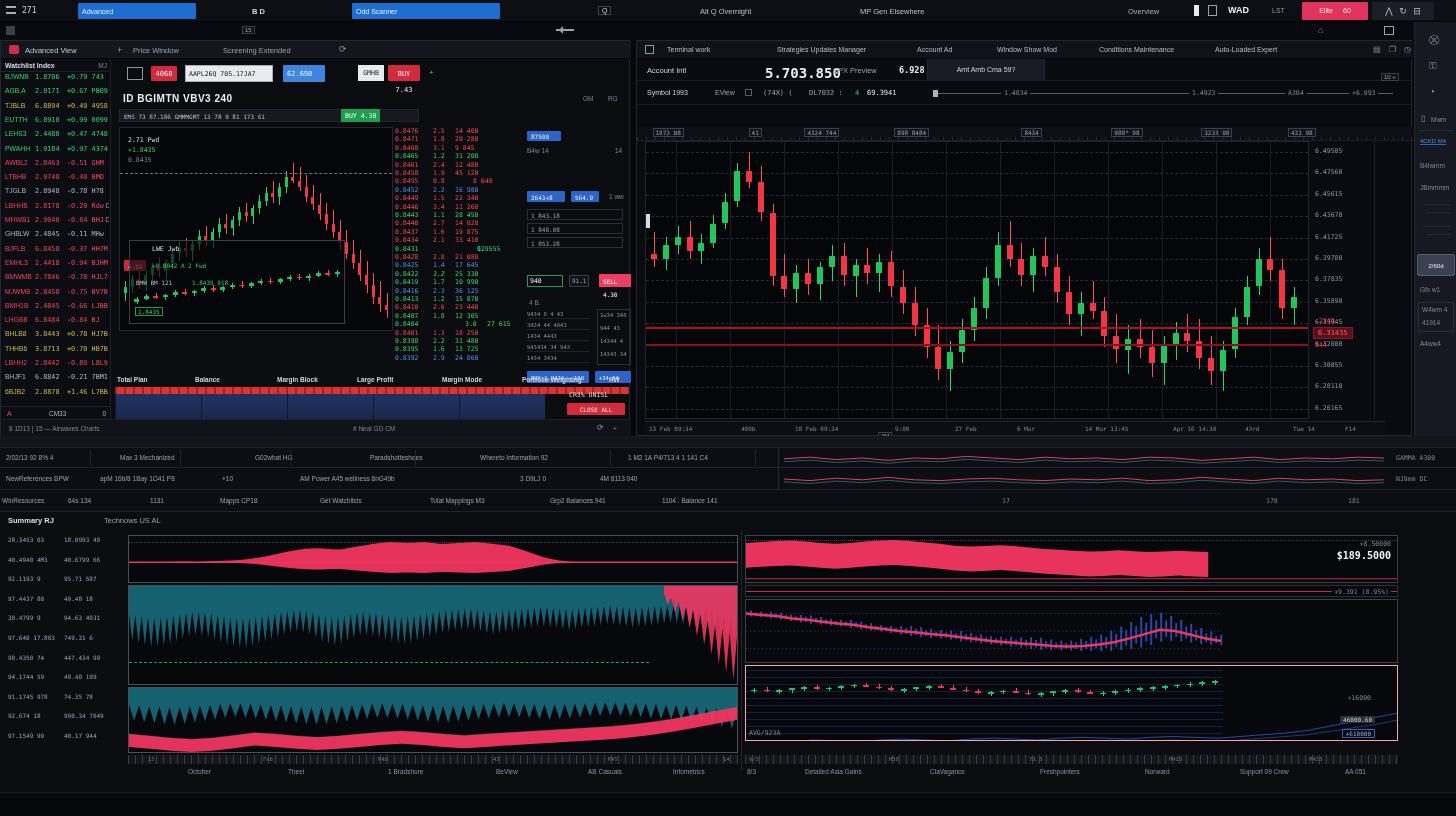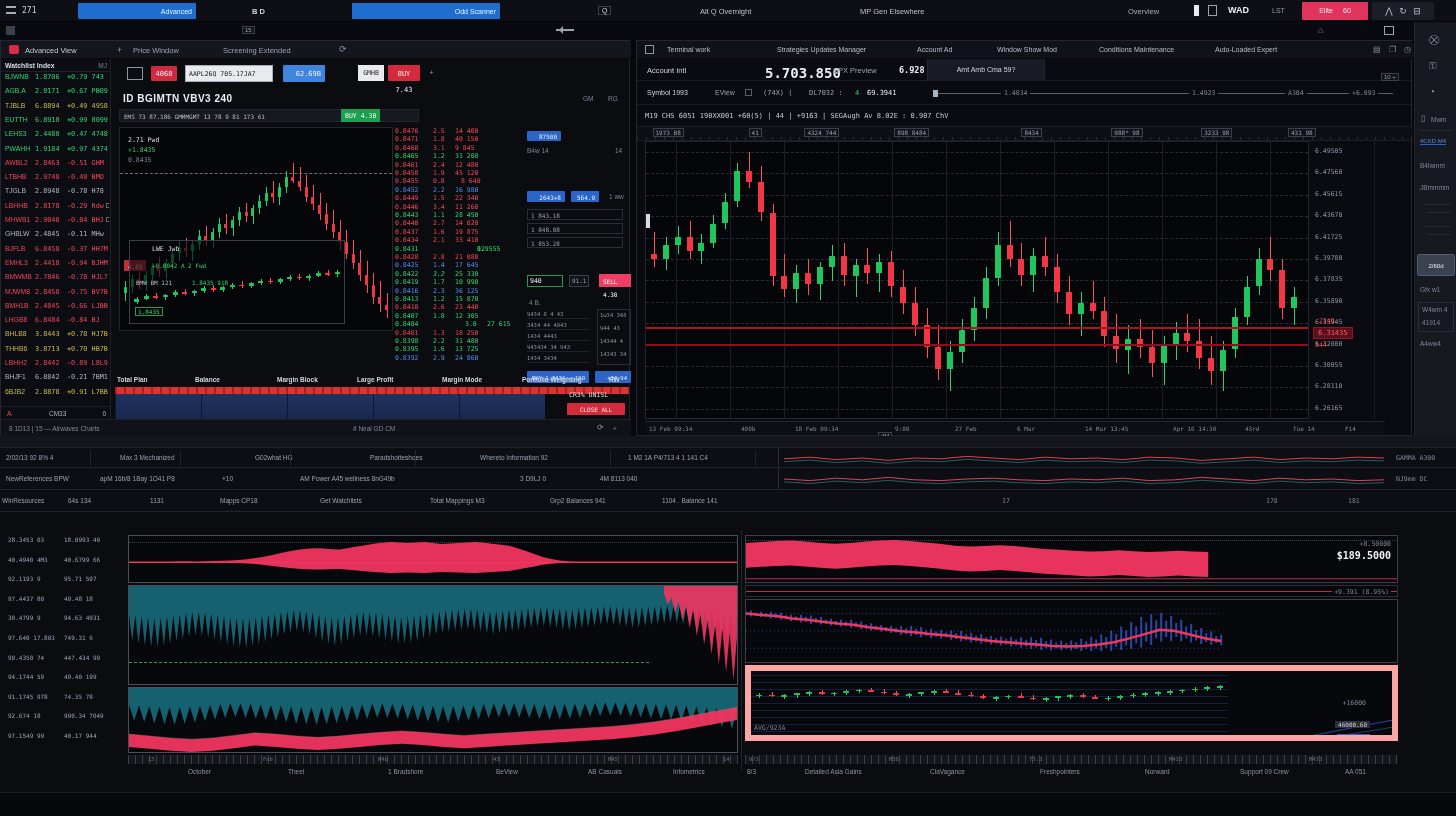--- a/index.html
+++ b/index.html
@@ -3,21 +3,21 @@
 <meta charset="utf-8">
 <style>
   html,body{margin:0;padding:0;background:#07080b;}
   *{box-sizing:border-box;}
   #screen{position:relative;width:1456px;height:816px;background:#07080b;overflow:hidden;
     font-family:"Liberation Sans",sans-serif;color:#c8cdd6;font-size:8px;}
   .abs{position:absolute;}
   .mono{font-family:"DejaVu Sans Mono",monospace;}
   .g{color:#2fd573;} .r{color:#f4445a;} .w{color:#aeb4c0;} .y{color:#c9b84a;} .b{color:#4d8df0;}
   .panel{background:#0b0d12;border:1px solid #23262e;}
-  .bluebtn{background:#1f6fd0;color:#eaf2ff;border-radius:1px;text-align:right;}
+  .bluebtn{background:#1f6fd0;color:#eaf2ff;border-radius:1px;text-align:left;}
   .redbtn{background:#e0314f;color:#ffe9ee;border-radius:1px;text-align:center;}
   .tag{padding:1px 4px;font-size:7px;}
   .wick{position:absolute;width:1px;}
   .wick.up{background:#2bd177;} .wick.dn{background:#ff4d5e;}
   .cbody{position:absolute;border-radius:.5px;}
   .cbody.up{background:#21c55d;} .cbody.dn{background:#f23645;}
   .hgrid{position:absolute;left:0;right:0;border-top:1px dashed #262b34;height:0;}
   .vgrid{position:absolute;top:0;bottom:0;border-left:1px solid #1b1f27;width:0;}
   .sep{background:#262a33;}
   .icon{display:inline-block;color:#8b93a2;}
@@ -101,21 +101,21 @@
           <div class="wlrow r" style="top: 171.6px;"><span style="display:inline-block;width:30px;">BJFLB</span><span class="mono" style="display:inline-block;width:32px;">6.8458</span><span class="mono">-0.37 HH7M</span> </div>
           <div class="wlrow r" style="top: 185.9px;"><span style="display:inline-block;width:30px;">EMHL3</span><span class="mono" style="display:inline-block;width:32px;">2.4418</span><span class="mono">-0.94 BJHM</span></div>
           <div class="wlrow r" style="top: 200.2px;"><span style="display:inline-block;width:30px;">BMWMB</span><span class="mono" style="display:inline-block;width:32px;">2.7846</span><span class="mono">-0.78 HJL7</span></div>
           <div class="wlrow r" style="top: 214.5px;"><span style="display:inline-block;width:30px;">MJWM8</span><span class="mono" style="display:inline-block;width:32px;">2.8458</span><span class="mono">-0.75 BV7B</span></div>
           <div class="wlrow r" style="top: 228.8px;"><span style="display:inline-block;width:30px;">BMH1B</span><span class="mono" style="display:inline-block;width:32px;">2.4845</span><span class="mono">-0.66 LJBB</span></div>
           <div class="wlrow r" style="top: 243.1px;"><span style="display:inline-block;width:30px;">LHGB8</span><span class="mono" style="display:inline-block;width:32px;">6.8484</span><span class="mono">-0.84 BJ</span></div>
           <div class="wlrow y" style="top: 257.4px;"><span style="display:inline-block;width:30px;">BHLB8</span><span class="mono" style="display:inline-block;width:32px;">3.8443</span><span class="mono">+0.78 HJ7B</span></div>
           <div class="wlrow y" style="top: 271.7px;"><span style="display:inline-block;width:30px;">THHB6</span><span class="mono" style="display:inline-block;width:32px;">3.8713</span><span class="mono">+0.70 HB7B</span></div>
           <div class="wlrow r" style="top: 286px;"><span style="display:inline-block;width:30px;">LBHH2</span><span class="mono" style="display:inline-block;width:32px;">2.8442</span><span class="mono">-0.89 L8L9</span></div>
           <div class="wlrow w" style="top: 300.3px;"><span style="display:inline-block;width:30px;">BHJF1</span><span class="mono" style="display:inline-block;width:32px;">6.8842</span><span class="mono">-0.21 7BM1</span></div>
-          <div class="wlrow y" style="top: 314.6px;"><span style="display:inline-block;width:30px;">6BJB2</span><span class="mono" style="display:inline-block;width:32px;">2.8878</span><span class="mono">+0.91 L7BB</span></div>
+          <div class="wlrow y" style="top: 314.6px;"><span style="display:inline-block;width:30px;">6BJB2</span><span class="mono" style="display:inline-block;width:32px;">2.8878</span><span class="mono">+1.46 L7BB</span></div>
         </div>
       <div class="abs" style="left:0;top:347px;width:110px;height:13px;border-top:1px solid #1c2027;">
         <span class="abs r" style="left:6px;top:3px;font-size:7px;">A</span>
         <span class="abs w" style="left:48px;top:3px;font-size:6.5px;">CM33</span>
         <span class="abs w" style="right:5px;top:3px;font-size:6.5px;">0</span>
       </div>
     </div>
 
     <div class="abs" style="left:112px;top:18px;width:518px;height:360px;">
 
@@ -279,26 +279,26 @@
           <span class="abs mono" style="left:22px;top:4px;font-size:6.5px;color:#d7dce4;">LWE Jwb</span>
           <span class="abs mono g" style="left:22px;top:21px;font-size:6px;">+0.0042 A 2 Fwd</span>
           <span class="abs mono" style="left:6px;top:38px;font-size:6px;color:#b7bec9;">BMW BM 121</span>
           <span class="abs mono g" style="left:62px;top:38px;font-size:6px;">1.8435 918</span>
           <span class="abs mono g" style="left:5px;top:66px;font-size:6px;border:1px solid #1d9e50;padding:0 2px;">1.8435</span>
         </div>
       </div>
 
       <div class="abs" id="obook" style="left:282px;top:68px;width:130px;height:236px;overflow:hidden;">
           <div class="obrow mono r" style="top: 0px;"><span style="width:38px;">0.8476</span><span style="width:22px;">2.5</span><span>14 400</span></div>
-          <div class="obrow mono r" style="top: 8.4px;"><span style="width:38px;">0.8471</span><span style="width:22px;">1.8</span><span>40 150</span></div>
+          <div class="obrow mono r" style="top: 8.4px;"><span style="width:38px;">0.8471</span><span style="width:22px;">1.8</span><span>20 280</span></div>
           <div class="obrow mono r" style="top: 16.8px;"><span style="width:38px;">0.8468</span><span style="width:22px;">3.1</span><span>9 845</span></div>
           <div class="obrow mono g" style="top: 25.2px;"><span style="width:38px;">0.8465</span><span style="width:22px;">1.2</span><span>31 208</span></div>
           <div class="obrow mono r" style="top: 33.6px;"><span style="width:38px;">0.8461</span><span style="width:22px;">2.4</span><span>12 480</span></div>
           <div class="obrow mono r" style="top: 42px;"><span style="width:38px;">0.8458</span><span style="width:22px;">1.9</span><span>45 120</span></div>
-          <div class="obrow mono r" style="top: 50.4px;"><span style="width:38px;">0.8455</span><span style="width:28px;">0.8</span><span>8 640</span></div>
+          <div class="obrow mono r" style="top: 50.4px;"><span style="width:38px;">0.8455</span><span style="width:40px;">0.8</span><span>8 640</span></div>
           <div class="obrow mono b" style="top: 58.8px;"><span style="width:38px;">0.8452</span><span style="width:22px;">2.2</span><span>16 980</span></div>
           <div class="obrow mono r" style="top: 67.2px;"><span style="width:38px;">0.8449</span><span style="width:22px;">1.5</span><span>22 340</span></div>
           <div class="obrow mono r" style="top: 75.6px;"><span style="width:38px;">0.8446</span><span style="width:22px;">3.4</span><span>11 260</span></div>
           <div class="obrow mono g" style="top: 84px;"><span style="width:38px;">0.8443</span><span style="width:22px;">1.1</span><span>28 450</span></div>
           <div class="obrow mono r" style="top: 92.4px;"><span style="width:38px;">0.8440</span><span style="width:22px;">2.7</span><span>14 020</span></div>
           <div class="obrow mono r" style="top: 100.8px;"><span style="width:38px;">0.8437</span><span style="width:22px;">1.6</span><span>19 875</span></div>
           <div class="obrow mono r" style="top: 109.2px;"><span style="width:38px;">0.8434</span><span style="width:22px;">2.1</span><span>33 410</span></div>
           <div class="obrow mono g" style="top: 117.6px;"><span style="width:38px;">0.8431</span><span style="width:14px;padding-left:44px;">0.9</span><span>12 555</span></div>
           <div class="obrow mono r" style="top: 126px;"><span style="width:38px;">0.8428</span><span style="width:22px;">2.8</span><span>21 080</span></div>
           <div class="obrow mono b" style="top: 134.4px;"><span style="width:38px;">0.8425</span><span style="width:22px;">1.4</span><span>17 645</span></div>
@@ -419,23 +419,20 @@
       <div class="abs" style="left:296px;top:12px;width:460px;height:1px;background:#565e6b;">
         <span style="position:absolute;left:0;top:-3px;width:5px;height:7px;background:#aab2bf;"></span>
       </div>
       <span class="abs mono tinylbl" style="left:364px;top:8px;background:#0a0b10;padding:0 3px;">1.4034</span>
       <span class="abs mono tinylbl" style="left:552px;top:8px;background:#0a0b10;padding:0 3px;">1.4923</span>
       <span class="abs mono tinylbl" style="left:648px;top:8px;background:#0a0b10;padding:0 3px;">A304</span>
       <span class="abs mono tinylbl" style="left:712px;top:8px;background:#0a0b10;padding:0 3px;">+6.093</span>
       <span class="abs boxlbl" style="left:744px;top:-8px;">10 +</span>
     </div>
 
-    <div class="abs" style="left:0;top:64px;width:776px;height:22px;border-bottom:1px solid #1a1d24;">
-      <span class="abs mono" style="left:8px;top:7px;font-size:7px;color:#c3c9d3;white-space:nowrap;">M19 CHS 6051 190XX001   +60(5) |  44  | +9163   |  SEGAugh Av 8.02E  :  0.907 ChV</span>
-    </div>
 
     <div class="abs" id="rheadboxes" style="left:0;top:86px;width:776px;height:14px;background:#0d0f15;border-bottom:1px solid #1a1d24;background-image:repeating-linear-gradient(90deg,#262b34 0 1px,transparent 1px 9px);background-size:100% 4px;background-repeat:no-repeat;background-position:0 10px;">
         <div class="boxlbl mono" style="position: absolute; left: 15.5px; top: 1px;">1973 B8</div>
         <div class="boxlbl mono" style="position: absolute; left: 111.6px; top: 1px;">41</div>
         <div class="boxlbl mono" style="position: absolute; left: 167.4px; top: 1px;">4324 744</div>
         <div class="boxlbl mono" style="position: absolute; left: 257.3px; top: 1px;">898 8484</div>
         <div class="boxlbl mono" style="position: absolute; left: 384.4px; top: 1px;">8434</div>
         <div class="boxlbl mono" style="position: absolute; left: 474.3px; top: 1px;">988* 98</div>
         <div class="boxlbl mono" style="position: absolute; left: 564.2px; top: 1px;">3233 98</div>
         <div class="boxlbl mono" style="position: absolute; left: 651px; top: 1px;">431 98</div>
@@ -686,20 +683,24 @@
       <path d="M0.0 11.7 L26.1 10.1 L52.2 12.5 L78.3 10.9 L104.3 13.3 L130.4 10.9 L156.5 11.7 L182.6 9.3 L208.7 10.9 L234.8 12.5 L260.9 10.1 L287.0 11.7 L313.0 10.9 L339.1 12.5 L365.2 10.1 L391.3 10.9 L417.4 13.3 L443.5 11.7 L469.6 10.1 L495.7 12.5 L521.7 10.9 L547.8 11.7 L573.9 10.1 L600.0 10.9 " fill="none" stroke="#2a8f9c" stroke-width="0.8" opacity="0.8"></path>
     </svg>
   <svg id="spark2" class="abs" width="600" height="16" style="left:784px;top:471px;">
       <path d="M0.0 8.0 L26.1 9.6 L52.2 7.2 L78.3 8.8 L104.3 6.4 L130.4 8.8 L156.5 9.6 L182.6 8.0 L208.7 7.2 L234.8 8.8 L260.9 9.6 L287.0 8.0 L313.0 8.8 L339.1 7.2 L365.2 9.6 L391.3 8.8 L417.4 6.4 L443.5 8.0 L469.6 9.6 L495.7 7.2 L521.7 8.8 L547.8 8.0 L573.9 9.6 L600.0 8.8 " fill="none" stroke="#e14055" stroke-width="1"></path>
       <path d="M0.0 10.9 L26.1 12.5 L52.2 10.1 L78.3 11.7 L104.3 9.3 L130.4 11.7 L156.5 12.5 L182.6 10.9 L208.7 10.1 L234.8 11.7 L260.9 12.5 L287.0 10.9 L313.0 11.7 L339.1 10.1 L365.2 12.5 L391.3 11.7 L417.4 9.3 L443.5 10.9 L469.6 12.5 L495.7 10.1 L521.7 11.7 L547.8 10.9 L573.9 12.5 L600.0 11.7 " fill="none" stroke="#2a8f9c" stroke-width="0.8" opacity="0.8"></path>
     </svg>
   <span class="abs mono tinylbl" style="left:1396px;top:454px;">GAMMA A300</span>
   <span class="abs mono tinylbl" style="left:1396px;top:475px;">NJ9mm DC</span>
 
   <div class="abs" style="left:0;top:512px;width:1456px;height:280px;background:#0a0c10;">
+    <div class="abs" style="left:0;top:0;width:1456px;height:18px;">
+      <span class="abs" style="left:8px;top:4px;font-size:7.5px;color:#d7dce4;font-weight:bold;">Summary RJ</span>
+      <span class="abs" style="left:104px;top:4px;font-size:7.5px;color:#9aa2af;">Technows US AL</span>
+    </div>
     <div class="abs" id="bsidebar" style="left:0;top:24px;width:126px;height:236px;">
         <div class="mono" style="position: absolute; left: 8px; top: 0px; font-size: 6px; color: rgb(154, 163, 181); white-space: nowrap;">28.3453 03</div>
         <div class="mono" style="position: absolute; left: 64px; top: 0px; font-size: 6px; color: rgb(154, 163, 181); white-space: nowrap;">18.0993 49</div>
         <div class="mono" style="position: absolute; left: 8px; top: 19.6px; font-size: 6px; color: rgb(154, 163, 181); white-space: nowrap;">40.4940 4M3</div>
         <div class="mono" style="position: absolute; left: 64px; top: 19.6px; font-size: 6px; color: rgb(154, 163, 181); white-space: nowrap;">40.6799 66</div>
         <div class="mono" style="position: absolute; left: 8px; top: 39.2px; font-size: 6px; color: rgb(154, 163, 181); white-space: nowrap;">92.1193 9</div>
         <div class="mono" style="position: absolute; left: 64px; top: 39.2px; font-size: 6px; color: rgb(154, 163, 181); white-space: nowrap;">95.71 507</div>
         <div class="mono" style="position: absolute; left: 8px; top: 58.8px; font-size: 6px; color: rgb(154, 163, 181); white-space: nowrap;">97.4437 80</div>
         <div class="mono" style="position: absolute; left: 64px; top: 58.8px; font-size: 6px; color: rgb(154, 163, 181); white-space: nowrap;">49.48 18</div>
         <div class="mono" style="position: absolute; left: 8px; top: 78.4px; font-size: 6px; color: rgb(154, 163, 181); white-space: nowrap;">30.4799 9</div>
@@ -775,21 +776,21 @@
       </div>
       <div class="abs" style="left:0;top:69px;width:653px;height:64px;border:1px solid #3a3f49;background:#07080c;overflow:hidden;">
         <svg id="macdE" class="chartsvg" width="651" height="62">
             <path d="M0 13.64 L475.22999999999996 13.64" stroke="#2e4fb8" stroke-width="1" stroke-dasharray="1 3" fill="none" opacity="0.8"></path>
             <path d="M0 31 L475.22999999999996 31" stroke="#2e4fb8" stroke-width="1" stroke-dasharray="1 3" fill="none" opacity="0.8"></path>
             <path d="M0 48.36 L475.22999999999996 48.36" stroke="#2e4fb8" stroke-width="1" stroke-dasharray="1 3" fill="none" opacity="0.8"></path>
             <path d="M0.0 11.4L0.0 15.2M5.0 10.5L5.0 16.5M10.0 12.5L10.0 15.8M15.0 11.7L15.0 17.0M20.0 13.2L20.0 16.7M25.0 11.8L25.0 18.4M30.0 13.5L30.0 17.9M35.0 12.7L35.0 19.7M40.0 15.3L40.0 19.3M45.0 14.7L45.0 21.1M50.0 16.5L50.0 20.6M55.0 14.9L55.0 22.4M60.0 16.8L60.0 21.8M65.0 15.5L65.0 23.7M70.0 18.1L70.0 22.8M75.0 17.1L75.0 24.6M80.0 19.6L80.0 23.9M85.0 18.7L85.0 25.5M90.0 21.0L90.0 24.9M95.0 19.8L95.0 26.6M100.0 21.6L100.0 26.0M105.1 19.8L105.1 28.0M110.1 22.3L110.1 27.3M115.1 21.4L115.1 29.3M120.1 24.2L120.1 28.7M125.1 23.3L125.1 30.5M130.1 25.8L130.1 29.9M135.1 25.0L135.1 31.5M140.1 27.1L140.1 31.0M145.1 25.7L145.1 33.0M150.1 27.8L150.1 32.6M155.1 26.0L155.1 34.7M160.1 28.2L160.1 33.9M165.1 26.0L165.1 36.1M170.1 28.7L170.1 35.0M175.1 27.1L175.1 37.2M180.1 30.2L180.1 36.0M185.1 28.7L185.1 38.1M190.1 31.4L190.1 36.8M195.1 29.9L195.1 38.6M200.1 32.4L200.1 37.5M205.1 30.6L205.1 39.8M210.1 33.2L210.1 39.1M215.1 31.1L215.1 41.6M220.1 34.3L220.1 40.4M225.1 32.7L225.1 42.5M230.1 35.7L230.1 41.4M235.1 34.3L235.1 43.4M240.1 37.2L240.1 42.5M245.1 35.9L245.1 44.4M250.1 38.2L250.1 43.5M255.1 36.4L255.1 45.5M260.1 38.8L260.1 44.5M265.1 36.8L265.1 46.6M270.1 39.4L270.1 45.4M275.1 37.2L275.1 47.7M280.1 39.8L280.1 46.5M285.1 37.2L285.1 49.0M290.1 40.1L290.1 47.6M295.1 37.8L295.1 49.9M300.1 41.3L300.1 48.2M305.1 39.4L305.1 50.2M310.2 42.4L310.2 48.6M315.2 40.4L315.2 50.3M320.2 43.0L320.2 48.8M325.2 40.4L325.2 50.5M330.2 42.2L330.2 48.9M335.2 38.8L335.2 51.0M340.2 41.0L340.2 48.9M345.2 36.8L345.2 51.1M350.2 39.4L350.2 48.6M355.2 34.4L355.2 51.1M360.2 36.9L360.2 48.0M365.2 30.8L365.2 50.9M370.2 33.9L370.2 47.0M375.2 26.5L375.2 50.1M380.2 30.3L380.2 45.4M385.2 22.0L385.2 49.0M390.2 26.3L390.2 43.6M395.2 17.1L395.2 47.6M400.2 22.6L400.2 41.4M405.2 14.2L405.2 44.9M410.2 20.2L410.2 38.2M415.2 12.8L415.2 41.8M420.2 20.8L420.2 36.9M425.2 16.1L425.2 40.9M430.2 23.1L430.2 36.9M435.2 19.8L435.2 41.3M440.2 26.5L440.2 38.6M445.2 23.8L445.2 42.6M450.2 29.9L450.2 40.4M455.2 27.9L455.2 43.9M460.2 33.3L460.2 42.1M465.2 31.5L465.2 44.8M470.2 35.9L470.2 43.1M475.2 34.7L475.2 45.3" stroke="#2e4fb8" stroke-width="2" fill="none" opacity="0.9"></path>
             <path d="M0.0 13.6 L15.3 14.9 L30.7 16.1 L46.0 18.6 L61.3 19.8 L76.6 21.7 L92.0 23.6 L107.3 24.8 L122.6 27.3 L138.0 29.1 L153.3 31.0 L168.6 32.2 L184.0 34.1 L199.3 35.3 L214.6 37.2 L229.9 39.1 L245.3 40.9 L260.6 42.2 L275.9 43.4 L291.3 44.6 L306.6 45.9 L321.9 46.5 L337.3 45.9 L352.6 44.6 L367.9 42.2 L383.3 38.4 L398.6 34.1 L413.9 29.8 L429.2 31.0 L444.6 34.7 L459.9 38.4 L475.2 40.9 " stroke="#f0355f" stroke-width="2.5" fill="none"></path>
           </svg>
       </div>
-      <div class="abs" style="left:0;top:135px;width:653px;height:76px;border:6px solid #fca5a5;background:#07080c;overflow:hidden;">
+      <div class="abs" style="left:0;top:135px;width:653px;height:76px;border:1px solid #fca5a5;background:#07080c;overflow:hidden;">
         <div class="abs" style="left:0;top:4px;width:477px;height:80px;background:repeating-linear-gradient(180deg,rgba(44,80,170,.33) 0 1px,transparent 1px 7px);"></div>
         <div class="abs" id="ichiCandles" style="left:2px;top:2px;width:473px;height:60px;">
             <div class="wick up" style="left: 6.2px; top: 20.4px; height: 4.8px;"></div>
             <div class="cbody up" style="left: 3.2px; top: 21.6px; height: 1.5px; width: 6px;"></div>
             <div class="wick dn" style="left: 18.7px; top: 19.2px; height: 4.8px;"></div>
             <div class="cbody dn" style="left: 15.7px; top: 21.6px; height: 1.8px; width: 6px;"></div>
             <div class="wick up" style="left: 31.1px; top: 21px; height: 4.8px;"></div>
             <div class="cbody up" style="left: 28.1px; top: 22.2px; height: 1.5px; width: 6px;"></div>
             <div class="wick up" style="left: 43.6px; top: 19.8px; height: 4.8px;"></div>
             <div class="cbody up" style="left: 40.6px; top: 20.4px; height: 1.8px; width: 6px;"></div>

